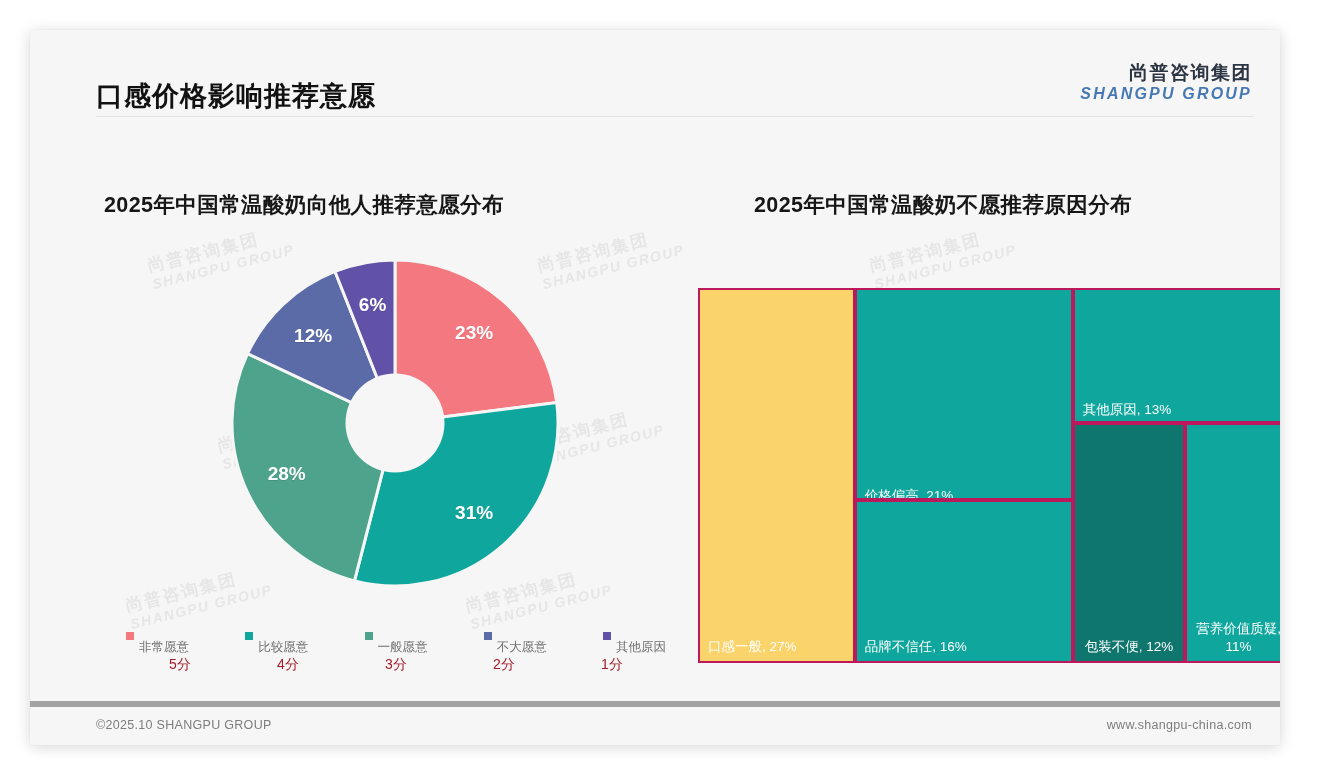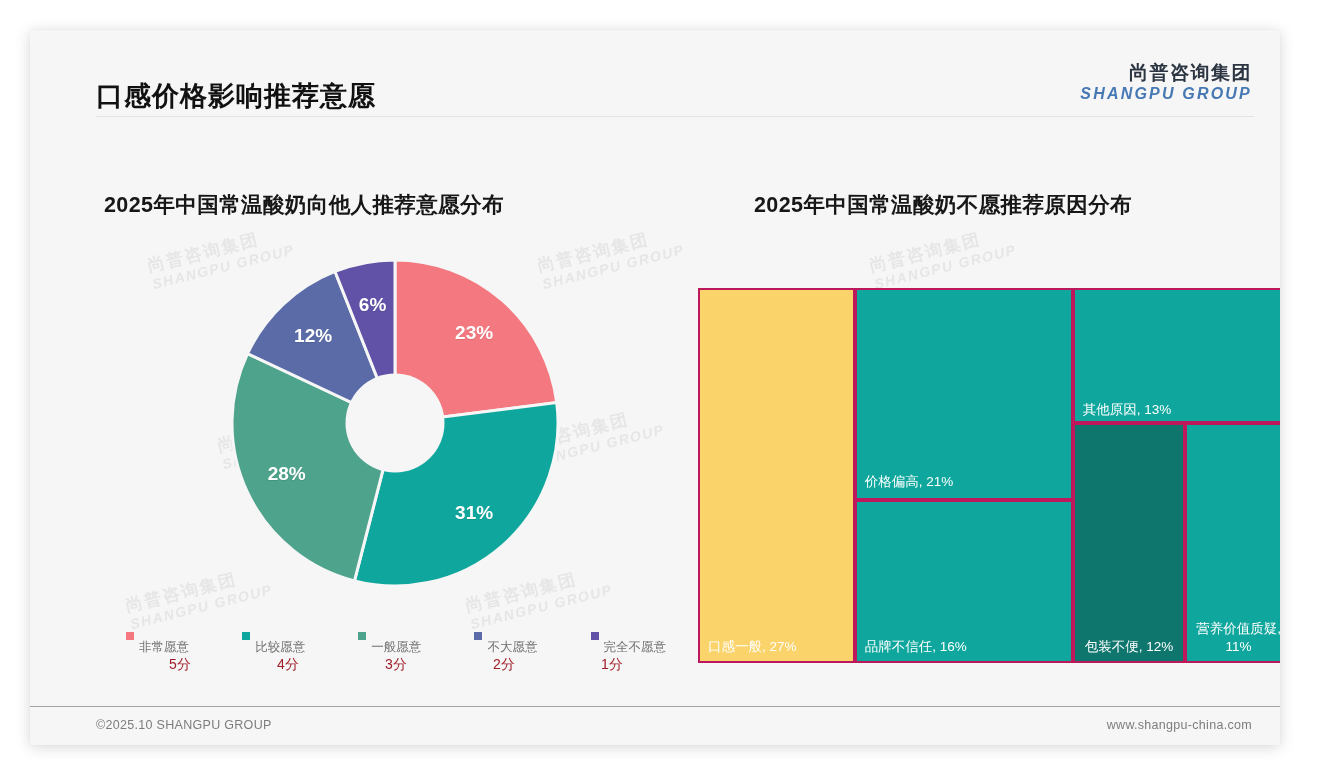--- a/index.html
+++ b/index.html
@@ -150,21 +150,21 @@
     color: #ffffff;
     line-height: 1.28;
   }
   .tm-label.mid { bottom: auto; }
 
   
   #footer {
     position: absolute;
     left: 0; bottom: 0;
     width: 1250px; height: 38px;
-    border-top: 1px solid #a3a3a3;
+    border-top: 6px solid #a3a3a3;
   }
   #footer-left {
     position: absolute; left: 66px; top: 11px;
     font-size: 12.5px; color: #7d7d7d;
     letter-spacing: .3px;
   }
   #footer-right {
     position: absolute; right: 28px; top: 11px;
     font-size: 12.5px; color: #7d7d7d;
     letter-spacing: .3px;
@@ -250,37 +250,37 @@
         <div class="legend-item">
           <span class="legend-swatch" style="background: rgb(77, 163, 139);"></span>
           <span class="legend-text">一般愿意</span>
         </div>
         <div class="legend-item">
           <span class="legend-swatch" style="background: rgb(90, 107, 168);"></span>
           <span class="legend-text">不大愿意</span>
         </div>
         <div class="legend-item">
           <span class="legend-swatch" style="background: rgb(97, 82, 168);"></span>
-          <span class="legend-text">完全不愿意</span>
+          <span class="legend-text">其他原因</span>
         </div>
       </div>
     <div id="scores">
         <div class="score-cell">5分</div>
         <div class="score-cell">4分</div>
         <div class="score-cell">3分</div>
         <div class="score-cell">2分</div>
         <div class="score-cell">1分</div>
       </div>
 
     <div id="treemap">
         <div class="tm-cell" style="left: 0px; top: 0px; width: 156.816px; height: 375px; background: rgb(251, 211, 107);">
           <div class="tm-label" style="color: rgb(255, 255, 255);">口感一般, 27%</div>
         </div>
         <div class="tm-cell" style="left: 156.816px; top: 0px; width: 217.998px; height: 211.875px; background: rgb(15, 167, 157);">
-          <div class="tm-label mid" style="top: 183px;">价格偏高, 21%</div>
+          <div class="tm-label mid" style="top: 197px;">价格偏高, 21%</div>
         </div>
         <div class="tm-cell" style="left: 156.816px; top: 211.875px; width: 217.998px; height: 163.125px; background: rgb(15, 167, 157);">
           <div class="tm-label">品牌不信任, 16%</div>
         </div>
         <div class="tm-cell" style="left: 374.814px; top: 0px; width: 219.186px; height: 135px; background: rgb(15, 167, 157);">
           <div class="tm-label mid" style="top: 111px;">其他原因, 13%</div>
         </div>
         <div class="tm-cell" style="left: 374.814px; top: 135px; width: 112.266px; height: 240px; background: #0f766e;">
           <div class="tm-label" style="text-align: center; left: 4px; right: 4px;">包装不便, 12%</div>
         </div>

